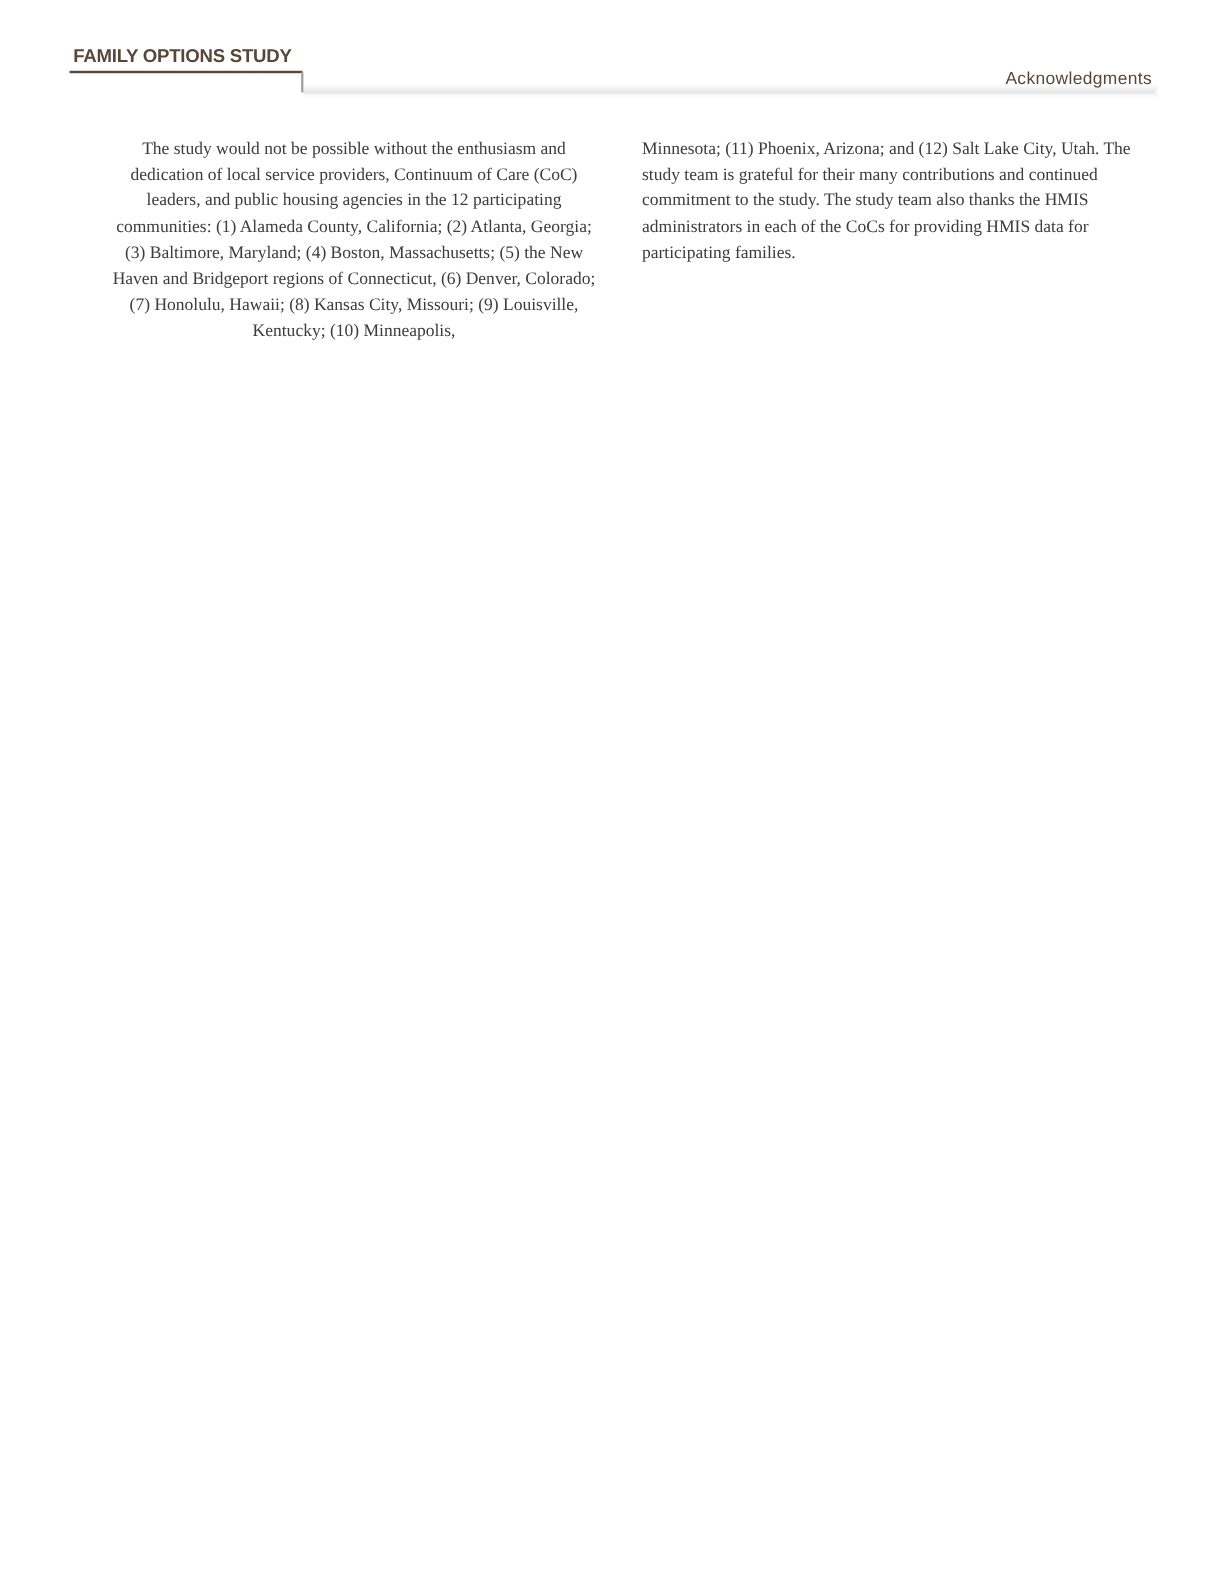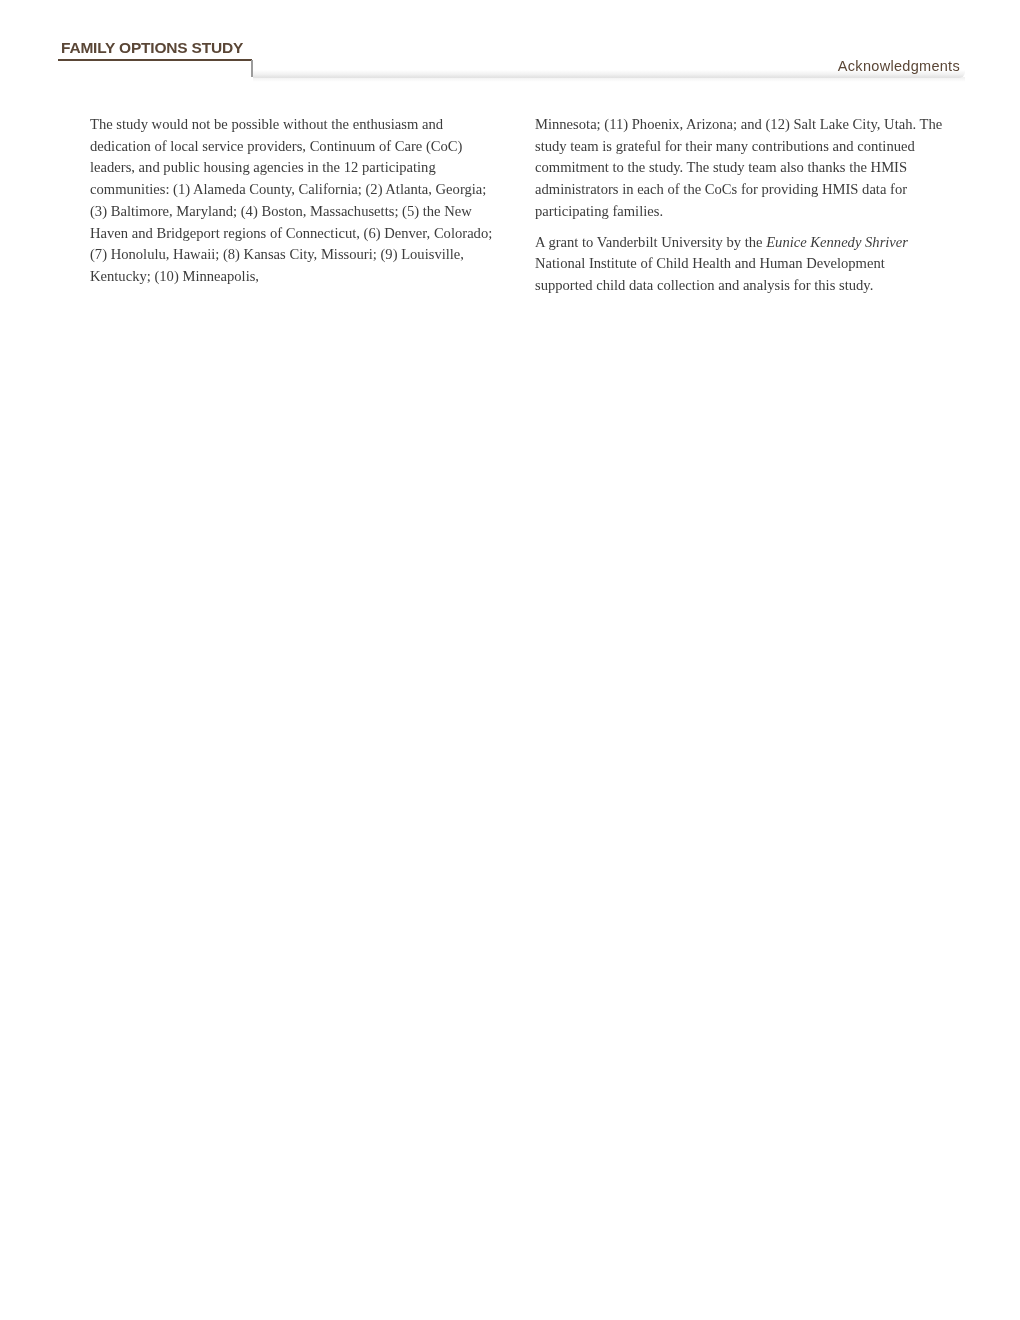--- a/index.html
+++ b/index.html
@@ -84,21 +84,21 @@
       width: 840px;
     }
     .col {
       position: absolute;
       top: 0;
       width: 410px;
       font-size: 14.6px;
       line-height: 21.7px;
       color: #3c3c3c;
     }
-    .col-left { left: 0; }
+    .col-left { left: 0; text-align: center; }
     .col-right { left: 434px; margin-left: 11px; }
     .col p {
       margin: 0 0 9px 0;
     }
     em { font-style: italic; }
   </style>
 </head>
 <body>
 
 <div class="header">
@@ -109,15 +109,14 @@
   <div class="header-band-shadow"></div>
   <div class="section-label">Acknowledgments</div>
 </div>
 
 <div class="columns">
   <div class="col col-left">
     <p>The study would not be possible without the enthusiasm and dedication of local service providers, Continuum of Care (CoC) leaders, and public housing agencies in the 12 participating communities: (1) Alameda County, California; (2) Atlanta, Georgia; (3) Baltimore, Maryland; (4) Boston, Massachusetts; (5) the New Haven and Bridgeport regions of Connecticut, (6) Denver, Colorado; (7) Honolulu, Hawaii; (8) Kansas City, Missouri; (9) Louisville, Kentucky; (10) Minneapolis,</p>
   </div>
   <div class="col col-right">
     <p>Minnesota; (11) Phoenix, Arizona; and (12) Salt Lake City, Utah. The study team is grateful for their many contributions and continued commitment to the study. The study team also thanks the HMIS administrators in each of the CoCs for providing HMIS data for participating families.</p>
-    <p><span>A grant to Vanderbilt University by the </span><em>Eunice Kennedy Shriver</em><span> National Institute of Child Health and Human Development supported child data collection and analysis for this study.</span></p>
   </div>
 </div>
 
 </body></html>

